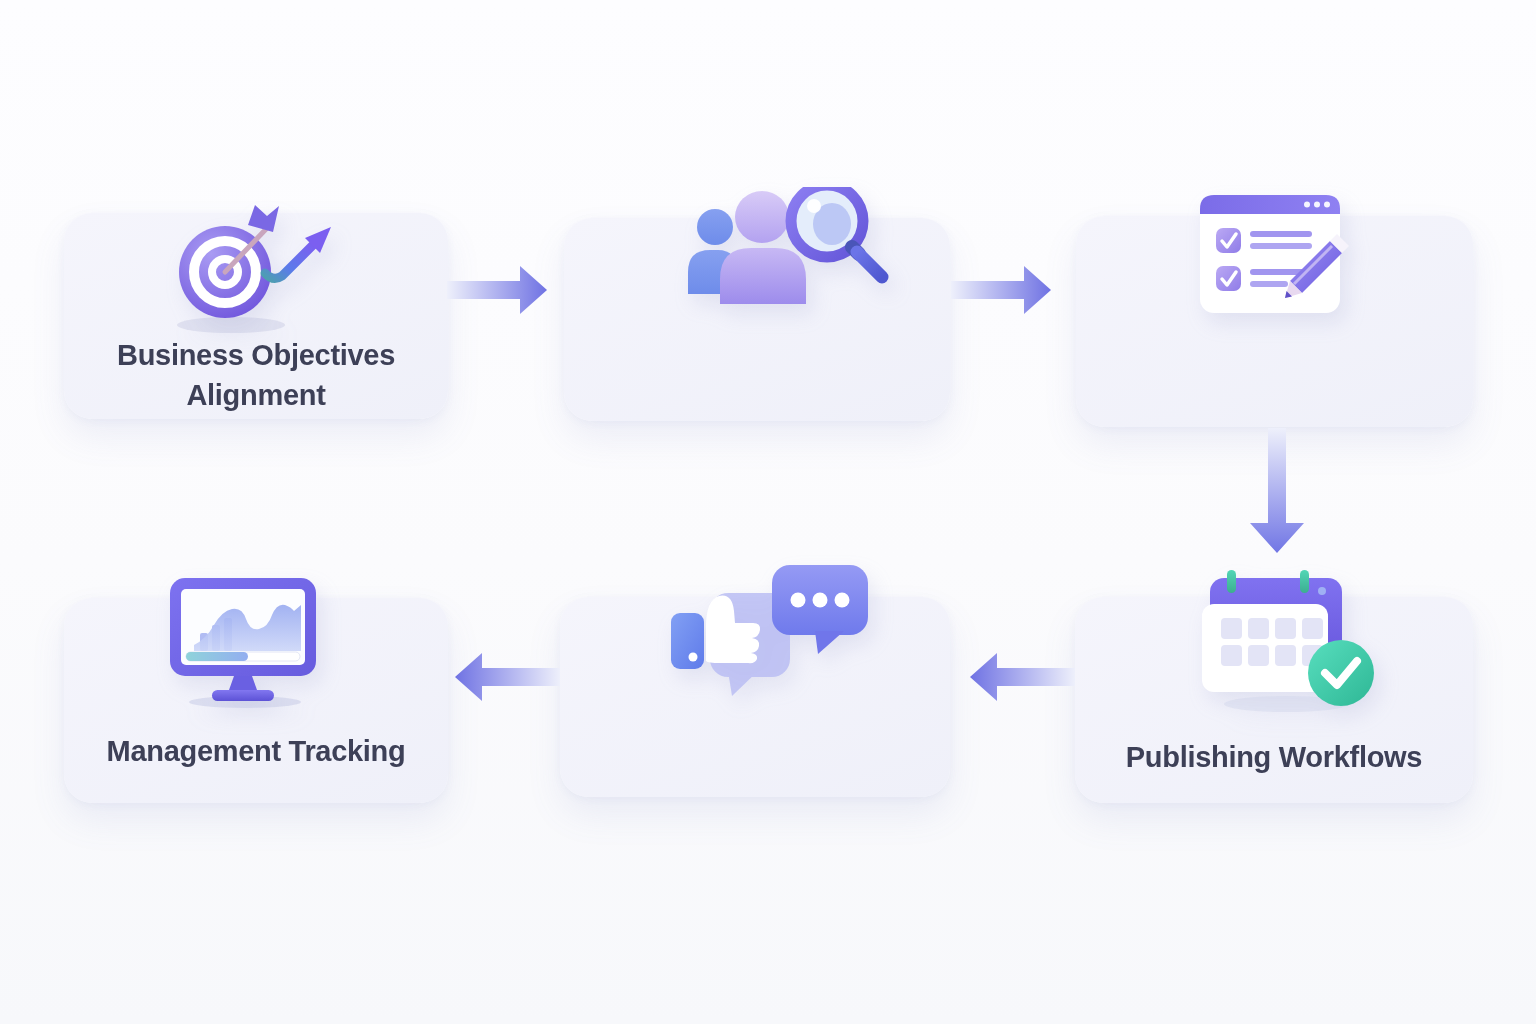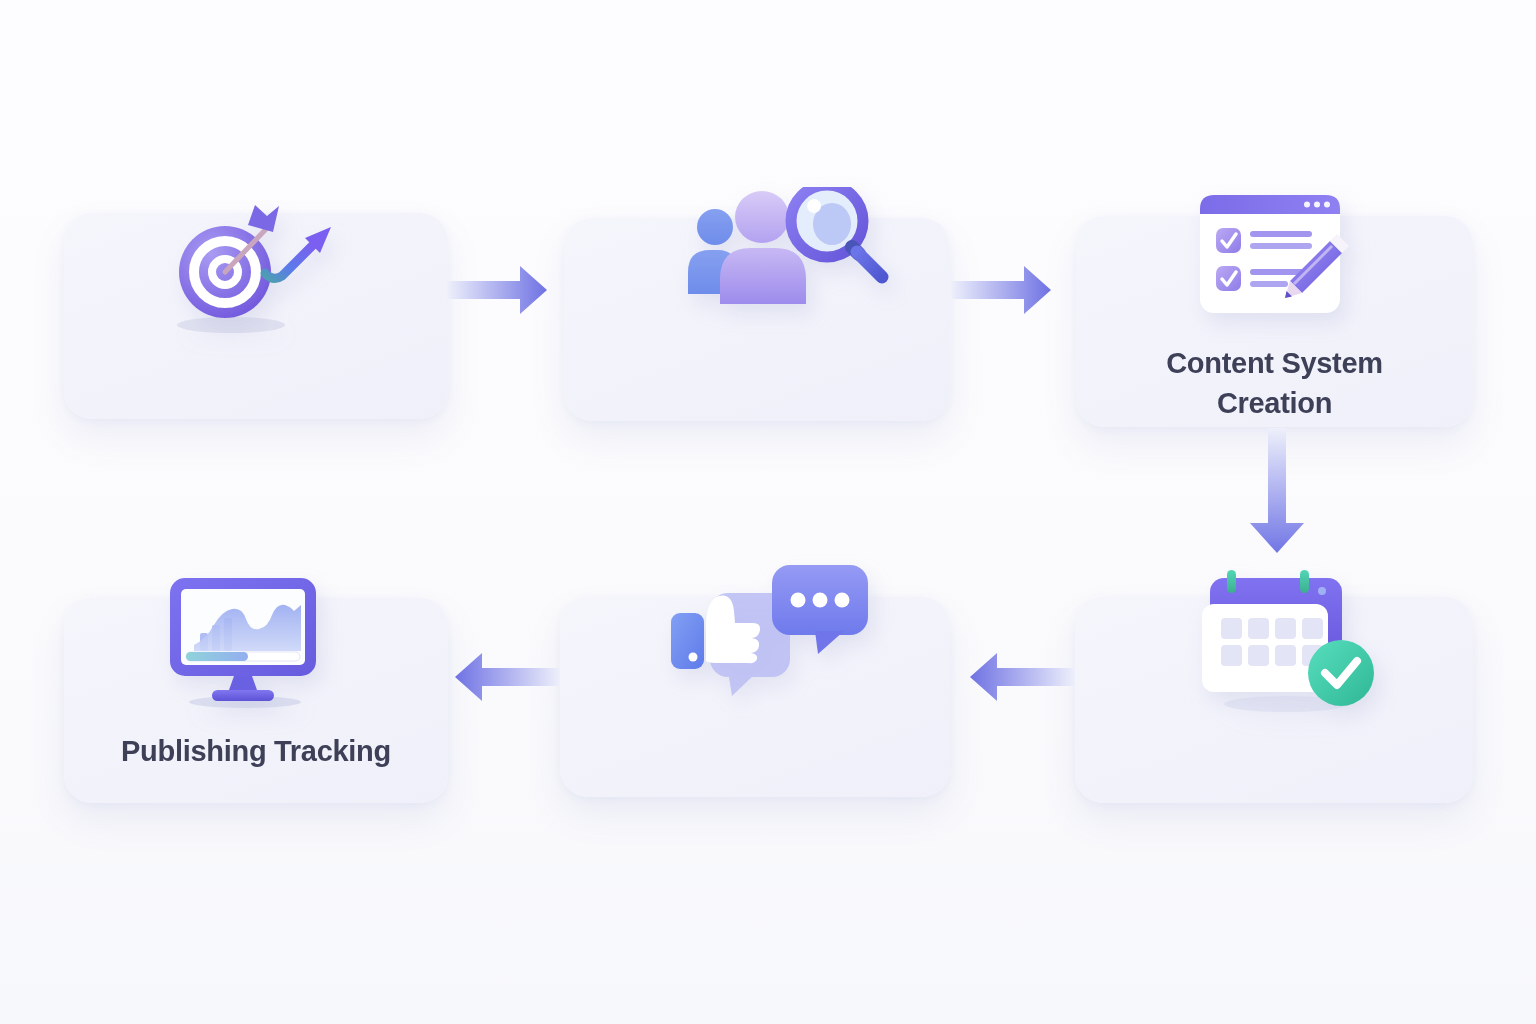--- a/index.html
+++ b/index.html
@@ -52,20 +52,24 @@
         <ellipse cx="62" cy="122" rx="54" ry="8" fill="#9aa0c8" opacity="0.22"></ellipse>
         <circle cx="56" cy="69" r="46" fill="url(#tg-ball)"></circle>
         <circle cx="56" cy="69" r="31" fill="none" stroke="#ffffff" stroke-width="10"></circle>
         <circle cx="56" cy="69" r="13" fill="none" stroke="#ffffff" stroke-width="8"></circle>
         <line x1="56" y1="69" x2="99" y2="24" stroke="#c9a6bd" stroke-width="5" stroke-linecap="round"></line>
         <path d="M86,2 L98,13 L110,3 L104,29 L79,22 Z" fill="#7a68e4"></path>
         <path d="M96,70 Q104,79 113,73 L144,42" fill="none" stroke="url(#tg-trend)" stroke-width="9" stroke-linecap="round" stroke-linejoin="round"></path>
         <path d="M162,24 L151,50 L136,35 Z" fill="#7b5ff0"></path>
       </svg>
     </div>
+    <div class="label" style="top:122px;">
+      <div class="line">Business Objectives</div>
+      <div class="line">Alignment</div>
+    </div>
   </div>
 
   <div class="card card-c2">
     <div class="icon" style="left:121px;top:-31px;">
       <svg width="230" height="130" viewBox="0 0 230 130">
         <defs>
           <linearGradient id="p-back" x1="0" y1="0" x2="0" y2="1">
             <stop offset="0" stop-color="#86a0f0"></stop>
               <stop offset="1" stop-color="#6e8cea"></stop>
           </linearGradient>
@@ -130,24 +134,20 @@
         <path d="M32,94 L37,100 L46,87" stroke="#ffffff" stroke-width="3.5" fill="none" stroke-linecap="round" stroke-linejoin="round"></path>
         <rect x="60" y="84" width="55" height="6" rx="3" fill="#9083ec" opacity="0.85"></rect>
         <rect x="60" y="96" width="38" height="6" rx="3" fill="#9a8eee" opacity="0.8"></rect>
         <polygon points="112,108 100,96 140,56 152,68" fill="url(#c-pencil)"></polygon>
         <line x1="104" y1="99" x2="142" y2="61" stroke="#cfc4f6" stroke-width="3" opacity="0.8"></line>
         <polygon points="140,56 152,68 159,61 147,49" fill="#f6f3fb"></polygon>
         <polygon points="95,113 112,108 100,96" fill="#e8d9f0"></polygon>
         <polygon points="95,113 102,111.5 96.5,106" fill="#5f50c8"></polygon>
       </svg>
     </div>
-    <div class="label" style="top:127px;">
-      <div class="line">Content System</div>
-      <div class="line">Creation</div>
-    </div>
   </div>
 
   <div class="card card-c6">
     <div class="icon" style="left:119px;top:-39px;">
       <svg width="190" height="160" viewBox="0 0 190 160">
         <defs>
           <linearGradient id="cal-back" x1="0" y1="0" x2="0" y2="1">
             <stop offset="0" stop-color="#8072f0"></stop>
               <stop offset="1" stop-color="#6150d8"></stop>
           </linearGradient>
@@ -171,20 +171,23 @@
         <rect x="81" y="60" width="21" height="21" rx="4" fill="#e3e4f6"></rect>
         <rect x="108" y="60" width="21" height="21" rx="4" fill="#e3e4f6"></rect>
         <rect x="27" y="87" width="21" height="21" rx="4" fill="#e3e4f6"></rect>
         <rect x="54" y="87" width="21" height="21" rx="4" fill="#e3e4f6"></rect>
         <rect x="81" y="87" width="21" height="21" rx="4" fill="#e3e4f6"></rect>
         <rect x="108" y="87" width="21" height="21" rx="4" fill="#e3e4f6"></rect>
         <circle cx="147" cy="115" r="33" fill="url(#cal-check)"></circle>
         <path d="M131,115 L143,127 L163,103" stroke="#ffffff" stroke-width="8" fill="none" stroke-linecap="round" stroke-linejoin="round"></path>
       </svg>
     </div>
+    <div class="label" style="top:140px;">
+      <div class="line">Publishing Workflows</div>
+    </div>
   </div>
 
   <div class="card card-c5">
     <div class="icon" style="left:100px;top:-42px;">
       <svg width="230" height="145" viewBox="0 0 230 145">
         <defs>
           <linearGradient id="t-bubble" x1="0" y1="0" x2="0" y2="1">
             <stop offset="0" stop-color="#959af4"></stop>
               <stop offset="1" stop-color="#6f7aec"></stop>
           </linearGradient>
@@ -239,21 +242,21 @@
           <rect x="64" y="55" width="8" height="33" rx="2"></rect>
         </g>
         <path d="M34,88 L34,82 Q46,76 54,62 Q62,48 72,46 Q82,44 86,56 Q90,68 99,66 Q108,64 112,52 Q117,40 125,42 Q131,44 134,48 L141,42 L141,88 Z" fill="url(#m-area)" opacity="0.9"></path>
         <rect x="26" y="89" width="114" height="9" rx="4.5" fill="#ffffff" stroke="#e3e6f5" stroke-width="1"></rect>
         <rect x="26" y="89" width="62" height="9" rx="4.5" fill="url(#m-prog)"></rect>
         <polygon points="74,113 92,113 97,127 69,127" fill="#6a60e2"></polygon>
         <rect x="52" y="127" width="62" height="11" rx="5.5" fill="url(#m-base)"></rect>
       </svg>
     </div>
     <div class="label" style="top:133px;">
-      <div class="line">Publishing Tracking</div>
+      <div class="line">Management Tracking</div>
     </div>
   </div>
 
   <div class="arrow" style="left:447px;top:260px;">
     <svg width="100" height="60" viewBox="0 0 100 60">
       <defs>
           <linearGradient id="ar1" x1="0" y1="0" x2="1" y2="0">
         <stop offset="0" stop-color="#eef0fb"></stop>
             <stop offset="1" stop-color="#6f72e3"></stop>
       </linearGradient>

